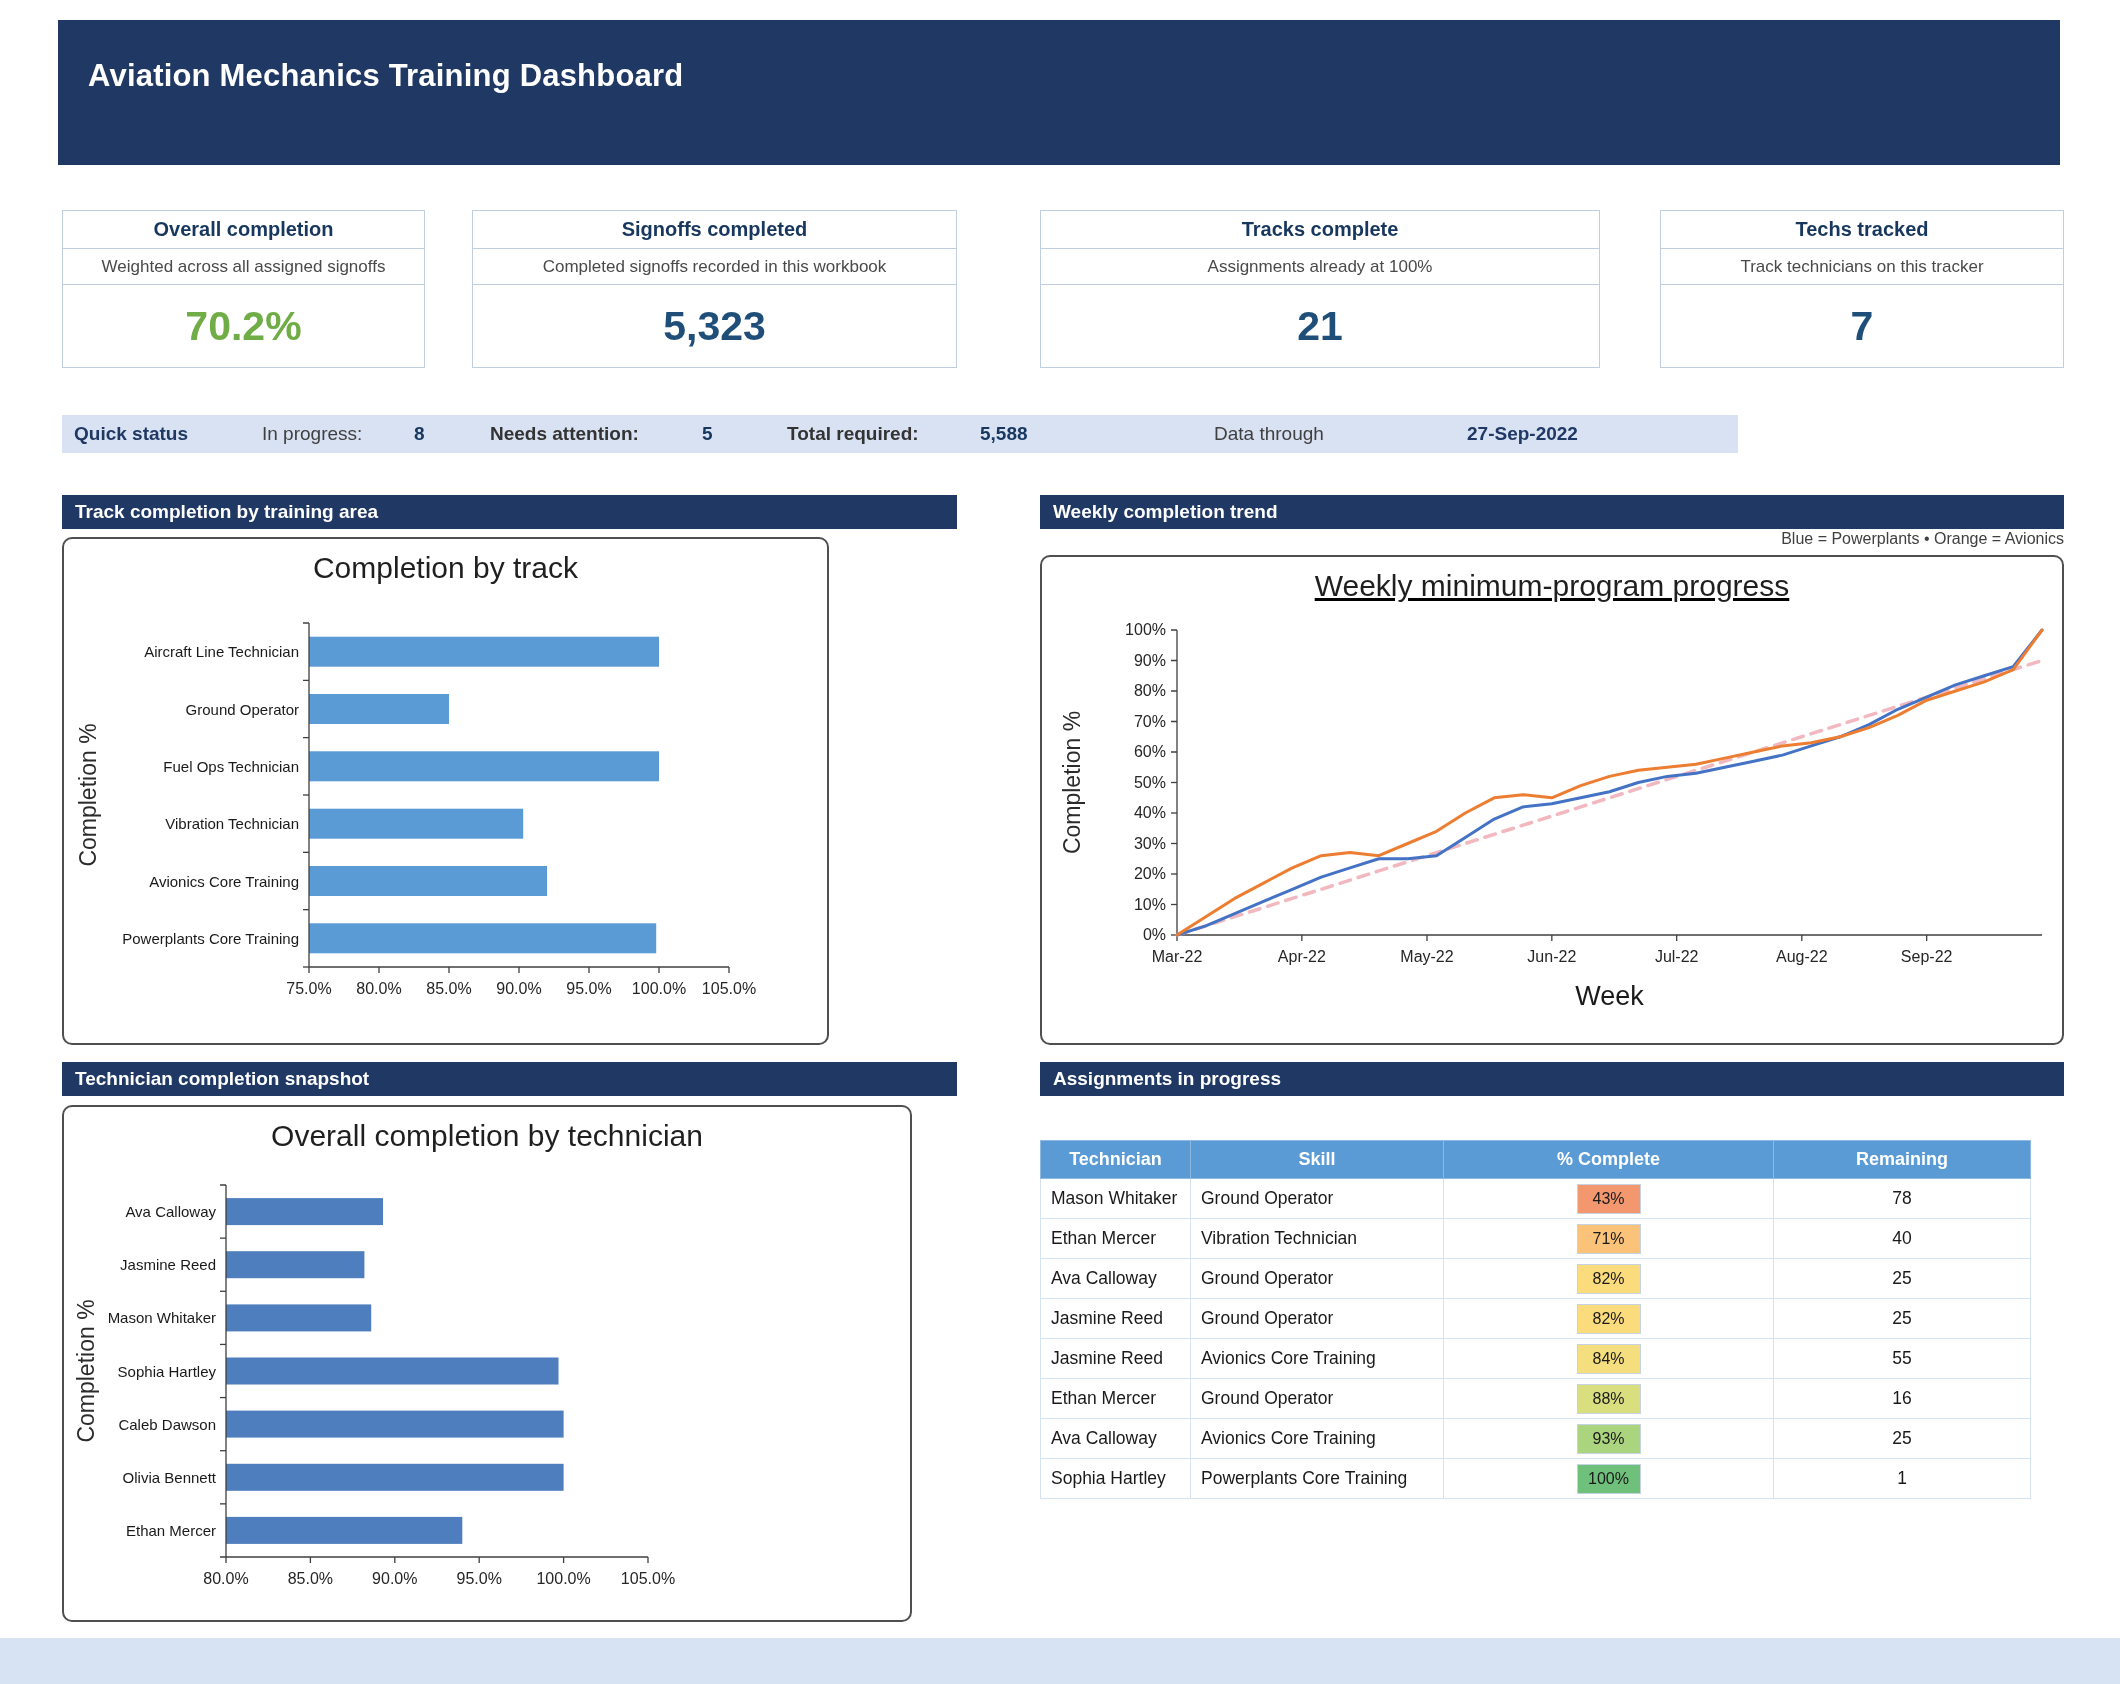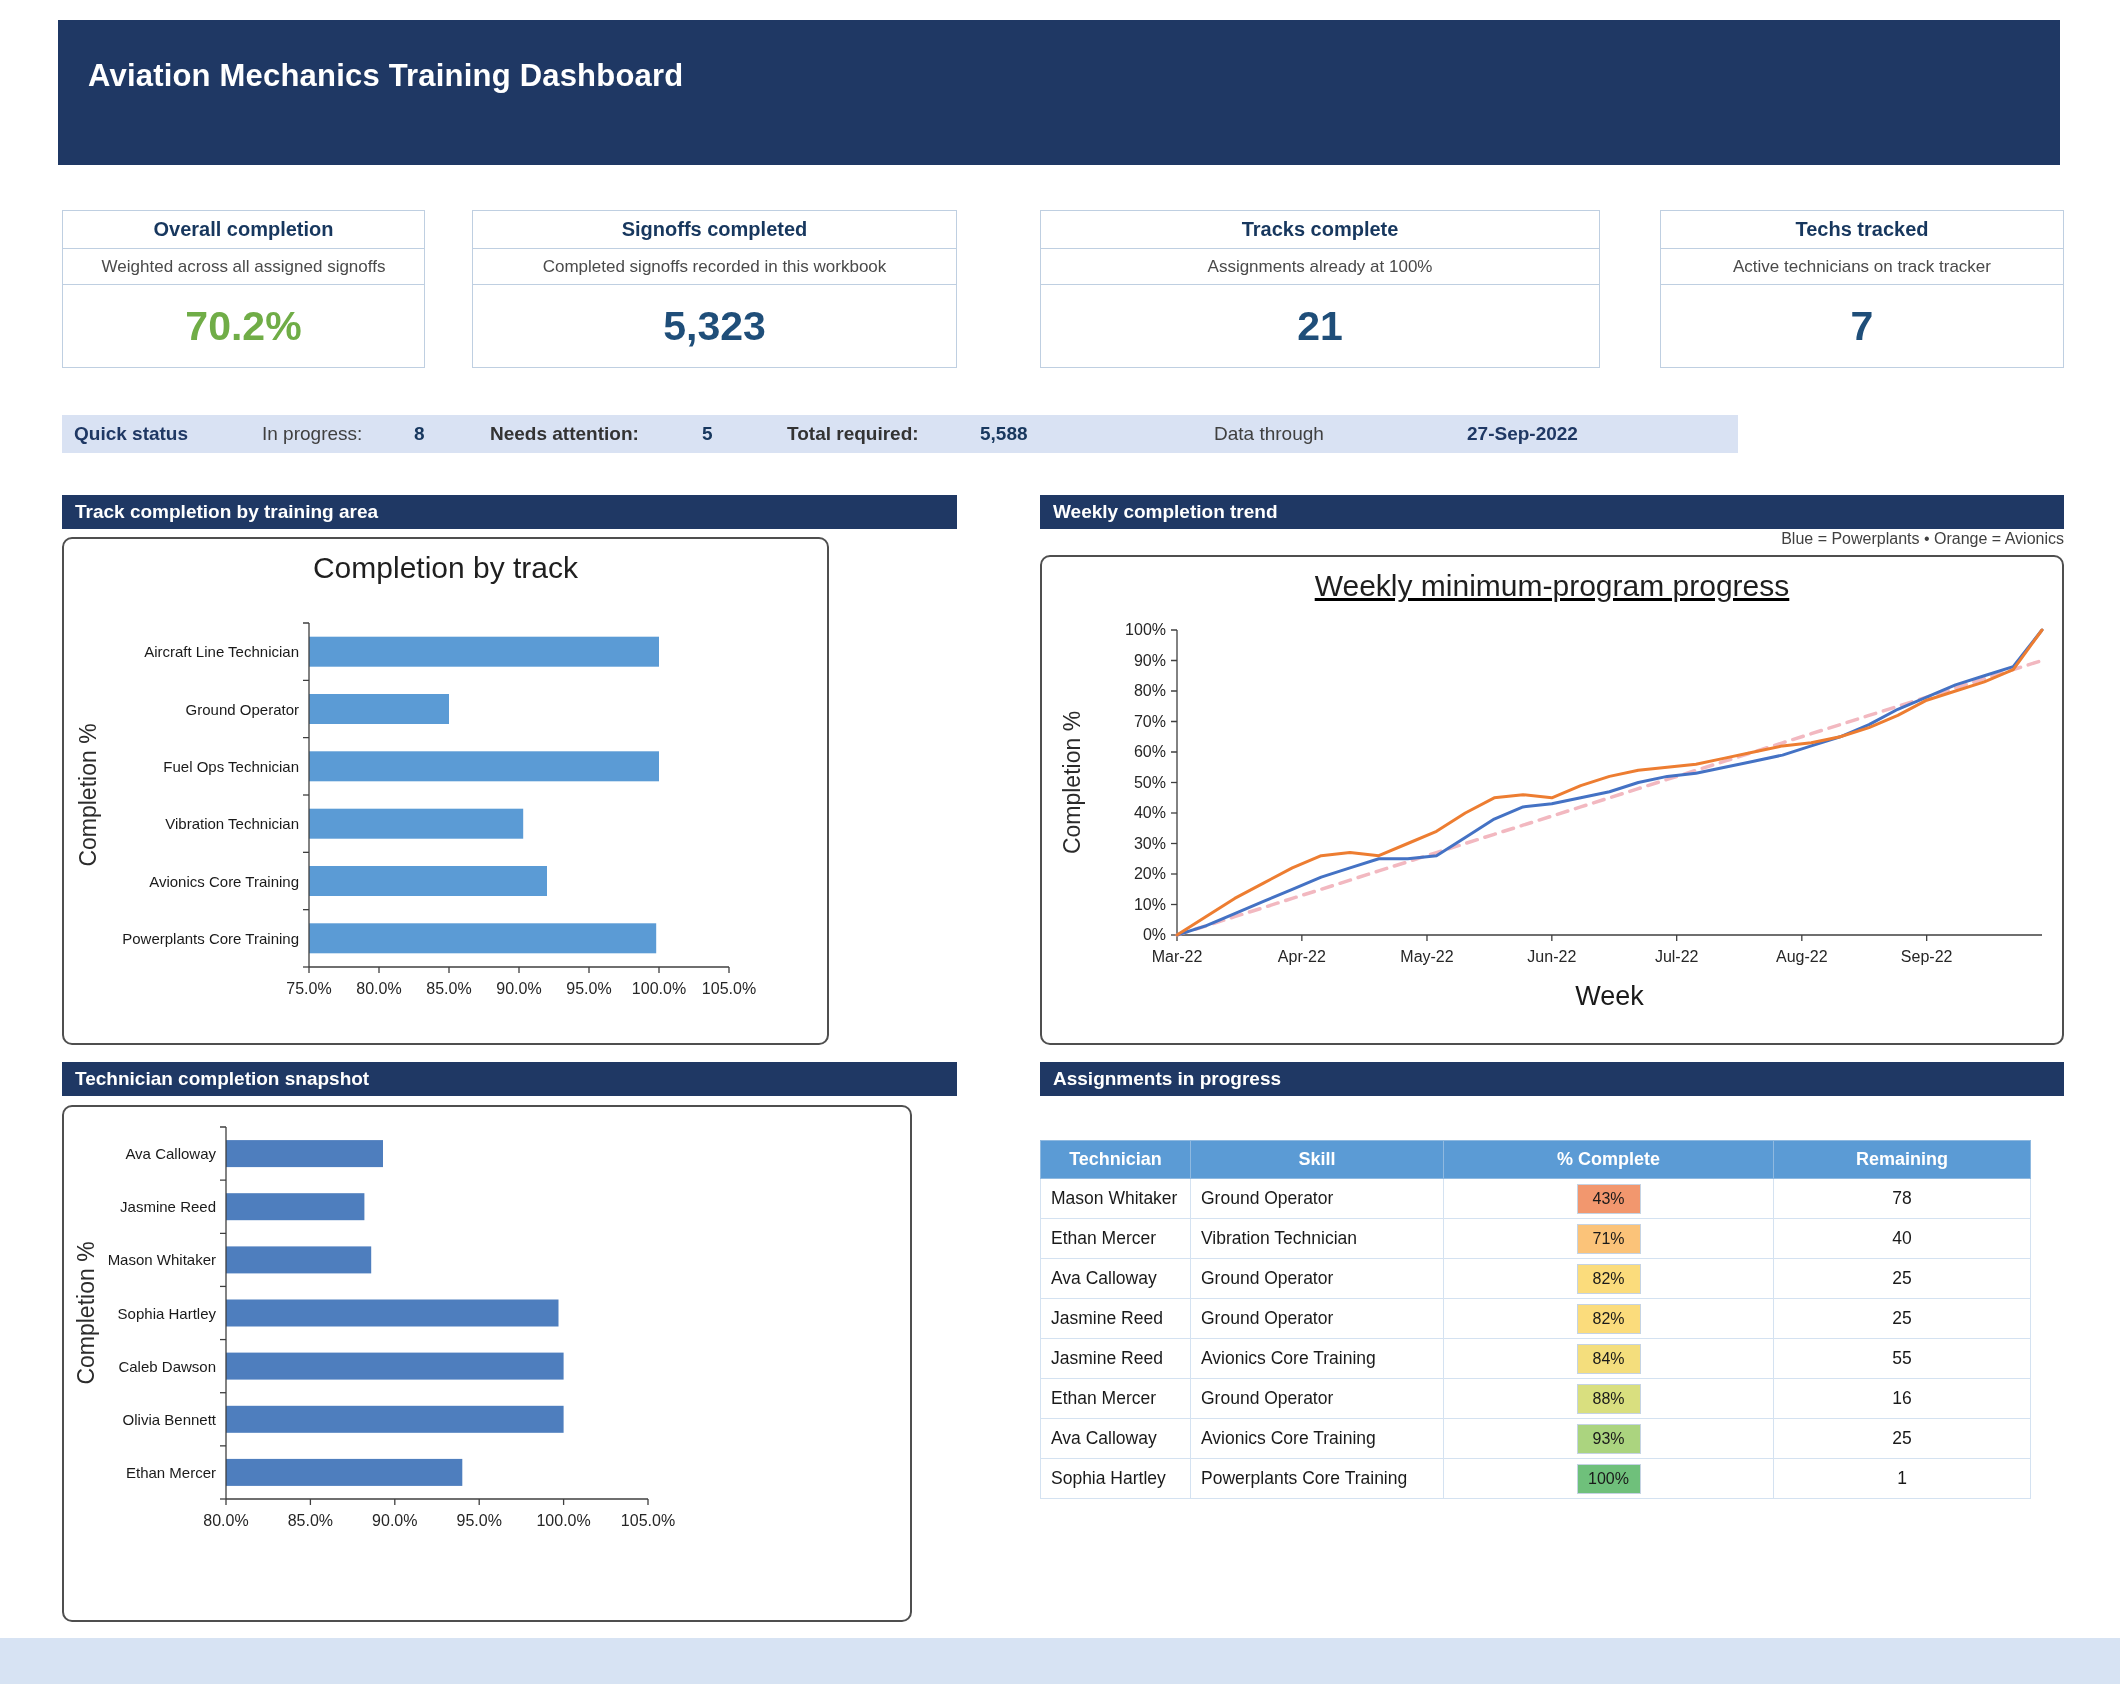--- a/index.html
+++ b/index.html
@@ -80,21 +80,21 @@
     <div class="kpi-sub">Completed signoffs recorded in this workbook</div>
     <div class="kpi-value" style="color: rgb(31, 78, 121);">5,323</div>
   </div>
   <div class="kpi-card" style="left:1040px; width:560px;">
     <div class="kpi-title">Tracks complete</div>
     <div class="kpi-sub">Assignments already at 100%</div>
     <div class="kpi-value" style="color: rgb(31, 78, 121);">21</div>
   </div>
   <div class="kpi-card" style="left:1660px; width:404px;">
     <div class="kpi-title">Techs tracked</div>
-    <div class="kpi-sub">Active technicians on track tracker</div>
+    <div class="kpi-sub">Track technicians on this tracker</div>
     <div class="kpi-value" style="color: rgb(31, 78, 121);">7</div>
   </div>
 
   <div class="quickbar">
     <span class="qs-label" style="left:12px">Quick status</span>
     <span class="qs-dim" style="left:200px">In progress:</span>
     <span class="qs-val" style="left:352px">8</span>
     <span class="qs-strong" style="left:428px">Needs attention:</span>
     <span class="qs-val" style="left:640px">5</span>
     <span class="qs-strong" style="left:725px">Total required:</span>
@@ -203,20 +203,21 @@
   </div>
 
   <div class="section-h" style="left:1040px; top:1062px; width:1024px;">
     <span>Assignments in progress</span>
   </div>
   <div class="section-h" style="left:62px; top:1062px; width:895px;">
     <span>Technician completion snapshot</span>
   </div>
 
   <div class="panel" style="left:62px; top:1105px; width:850px; height:517px;">
+    <div class="chart-title">Overall completion by technician</div>
     <svg id="chart-tech" width="846" height="450">
         <rect x="162" y="33.1" width="157.0" height="27" fill="#4E7EBE"></rect>
         <rect x="162" y="86.2" width="138.4" height="27" fill="#4E7EBE"></rect>
         <rect x="162" y="139.4" width="145.2" height="27" fill="#4E7EBE"></rect>
         <rect x="162" y="192.5" width="332.5" height="27" fill="#4E7EBE"></rect>
         <rect x="162" y="245.6" width="337.6" height="27" fill="#4E7EBE"></rect>
         <rect x="162" y="298.8" width="337.6" height="27" fill="#4E7EBE"></rect>
         <rect x="162" y="351.9" width="236.3" height="27" fill="#4E7EBE"></rect>
         <line x1="162" y1="392" x2="584" y2="392" stroke="#3f3f3f" stroke-width="1.3"></line>
         <line x1="162" y1="20" x2="162" y2="392" stroke="#3f3f3f" stroke-width="1.3"></line>

